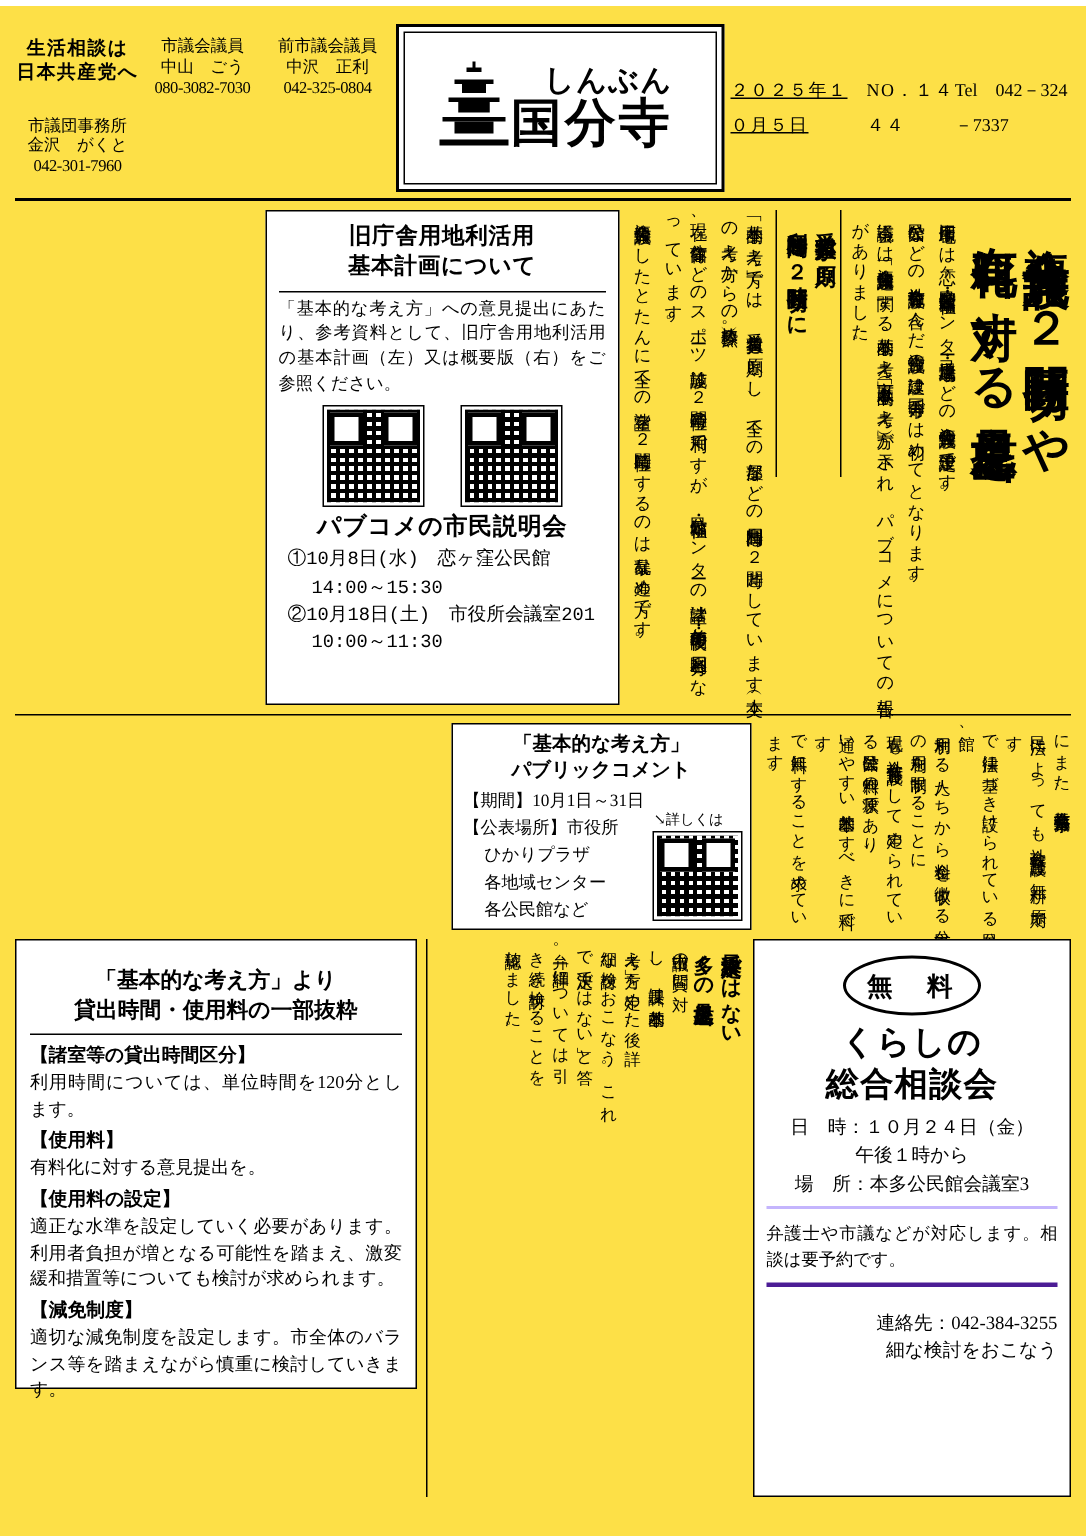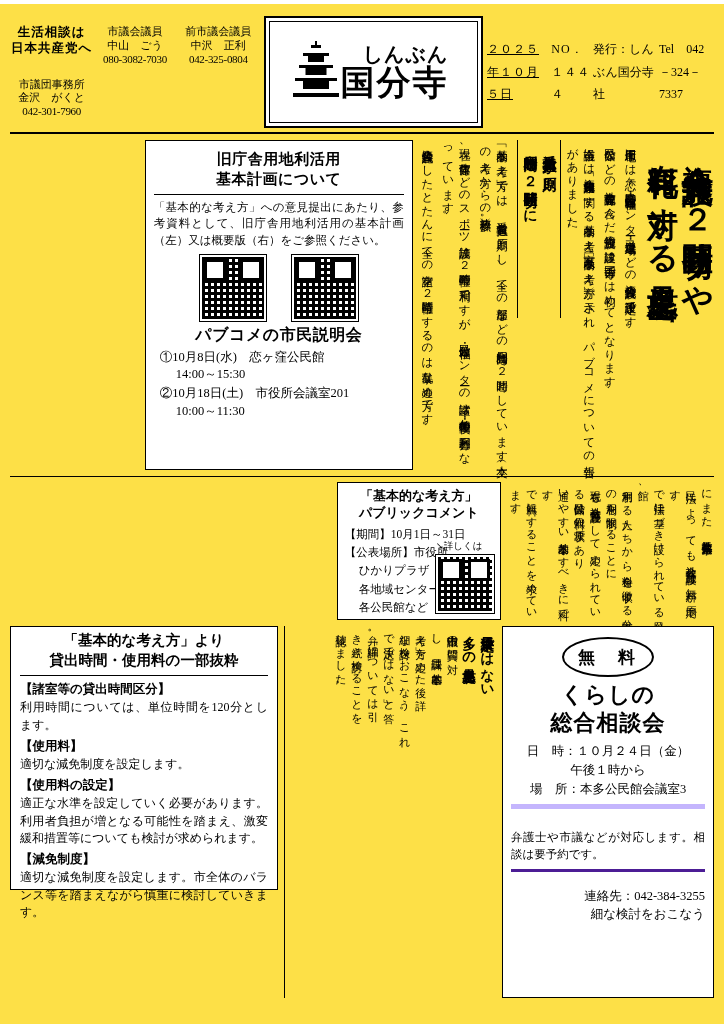--- a/index.html
+++ b/index.html
@@ -175,24 +175,25 @@
     border-left: 1px solid #000;
     border-right: 1px solid #000;
     padding: 4px 2px;
     margin: 0 3px;
     height: 170px;
     align-self: flex-start;
   }
 
   
   .infobox {
-    width: 268px;
+    width: 236px;
     margin-right: 6px;
     padding: 6px 8px;
     box-sizing: border-box;
+    font-family: Liberation Mono, monospace;
   }
   .infobox h2 {
     margin: 2px 0 4px;
     text-align: center;
     font-size: 15px;
     font-weight: bold;
     letter-spacing: 0.5px;
     line-height: 1.35;
     border-bottom: 1.5px solid #000;
     padding-bottom: 4px;
@@ -260,21 +261,21 @@
   }
   .band-col {
     writing-mode: vertical-rl;
     font-size: 11px;
     line-height: 1.45;
     height: 132px;
     letter-spacing: 0.4px;
     text-align: justify;
   }
   .pubcomment {
-    width: 164px;
+    width: 200px;
     margin-right: 6px;
     padding: 5px 7px;
     box-sizing: border-box;
     position: relative;
   }
   .pubcomment h3 {
     margin: 0 0 4px;
     font-size: 13px;
     font-weight: bold;
     text-align: center;
@@ -338,22 +339,22 @@
   .muryo-line {
     font-size: 12.5px;
     line-height: 1.5;
     text-align: center;
   }
   .muryo-note {
     font-size: 11.5px;
     line-height: 1.45;
     text-align: justify;
     margin-top: 6px;
-    border-top: 5px solid #c4b5fd;
-    padding-top: 20px;
+    border-top: 2px solid #c4b5fd;
+    padding-top: 9px;
   }
   .muryo-contact {
     font-size: 12.5px;
     line-height: 1.5;
     text-align: right;
     border-top: 3px solid #4c1d95;
     margin-top: 6px;
     padding-top: 15px;
   }
 
@@ -375,23 +376,23 @@
   }
   .lower-col.big {
     font-size: 13.5px;
     font-weight: bold;
     line-height: 1.35;
   }
 
   .excerpt {
     width: 268px;
     margin-right: 6px;
-    padding: 2px 9px;
+    padding: 16px 9px;
     box-sizing: border-box;
-    height: 264px;
+    height: 300px;
   }
   .excerpt h3 {
     margin: 2px 0 5px;
     text-align: center;
     font-size: 14.5px;
     font-weight: bold;
     line-height: 1.35;
     border-bottom: 1.5px solid #000;
     padding-bottom: 5px;
   }
@@ -459,21 +460,20 @@
         <div class="logo-text">
           <span class="logo-top">しんぶん</span>
           <span class="logo-bottom">国分寺</span>
         </div>
       </div>
     </div>
 
     <div class="mh-right">
       <span class="date">２０２５年１０月５日</span>
       <span class="no">NO．１４４４</span>
-      <span class="pub">発行：しんぶん国分寺社</span>
       <span class="tel">Tel　042－324－7337</span>
     </div>
   </div>
 
   <div class="main-area">
 
     <div class="headline">
       <div>複合公共施設　２時間区切りや</div>
       <div>有料化に対する意見提出を</div>
     </div>
@@ -575,21 +575,21 @@
     </div>
 
     <div class="box excerpt">
       <h3>
         <span>「基本的な考え方」より</span><br>
         <span>貸出時間・使用料の一部抜粋</span>
       </h3>
       <div class="head">【諸室等の貸出時間区分】</div>
       <p>利用時間については、単位時間を120分とします。</p>
       <div class="head">【使用料】</div>
-      <p>適切な減免制度を設定します。</p>
+      <p>有料化に対する意見提出を。</p>
       <div class="head">【使用料の設定】</div>
       <p>適正な水準を設定していく必要があります。利用者負担が増となる可能性を踏まえ、激変緩和措置等についても検討が求められます。</p>
       <div class="head">【減免制度】</div>
       <p>適切な減免制度を設定します。市全体のバランス等を踏まえながら慎重に検討していきます。</p>
     </div>
   </div>
 
 </div>
 
 </body></html>

